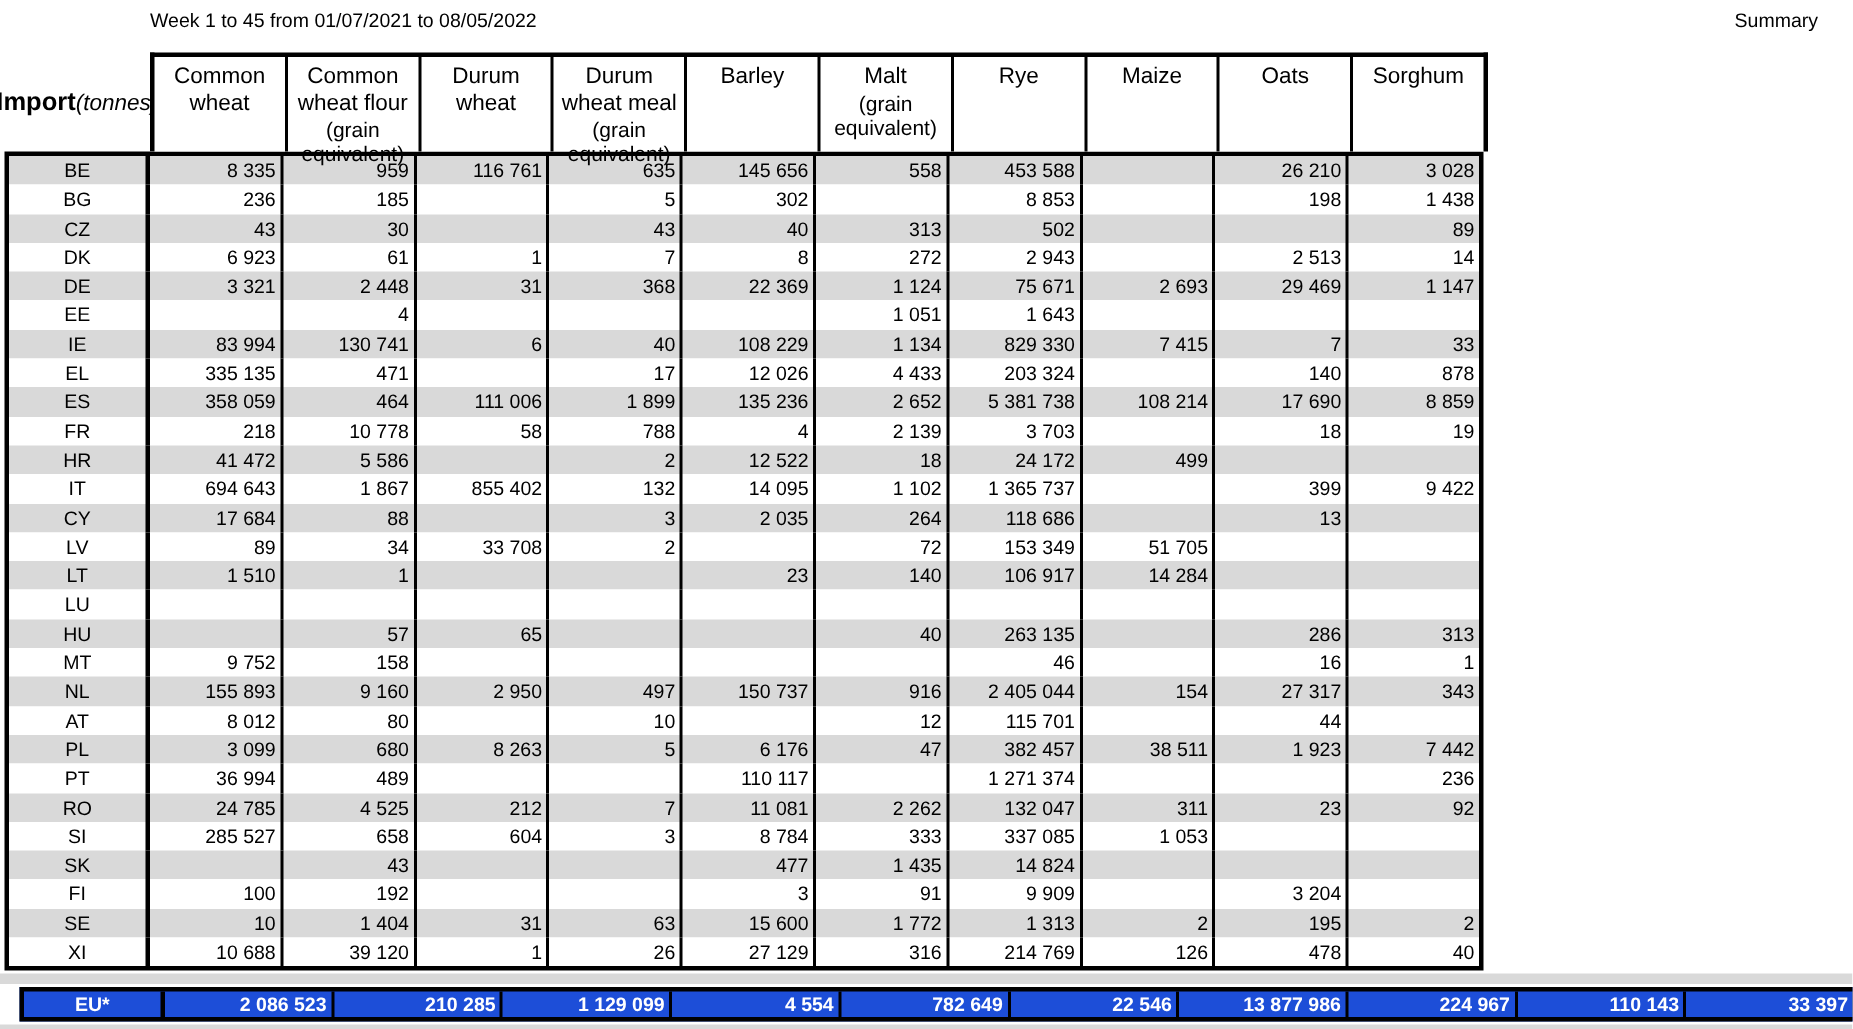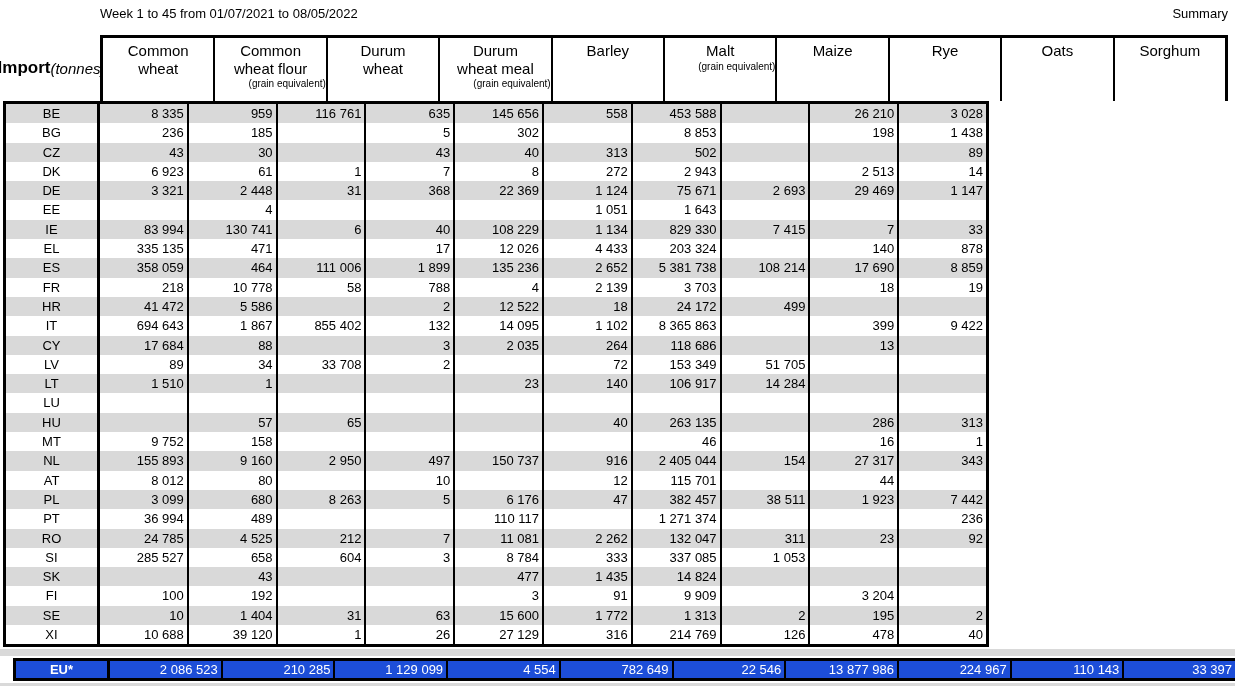--- a/index.html
+++ b/index.html
@@ -14,43 +14,43 @@
     position: relative;
     overflow: hidden;
     background: #ffffff;
   }
   .topbar { position: relative; height: 35px; border-radius: 14px; }
   .report-period {
     position: absolute; left: 100px; top: 6px;
     font-size: 13px;
   }
   .summary-label {
-    position: absolute; right: 7px; top: 6px;
+    position: absolute; right: 23px; top: 6px;
     font-size: 13px;
   }
   .table-area { margin-left: 3px; width: 1225px; }
 
   
   .hrow { display: flex; height: 66px; }
   .corner {
     width: 97px;
     display: flex; flex-direction: row;
     justify-content: center; align-items: center;
   }
   .corner .t1 { font-weight: bold; font-size: 17px; }
   .corner .t2 { font-style: italic; font-size: 15px; }
   .hcols {
-    width: 1128px;
+    width: 892px;
     border: 3px solid #000; border-bottom: none;
     display: flex; background: #fff;
   }
   .hcol { flex: 1 1 0; min-width: 0; text-align: center; padding-top: 4px; }
   .hcol + .hcol { border-left: 2px solid #000; }
   .hmain { font-size: 15px; line-height: 1.18; white-space: pre-line; }
-  .hsub  { font-size: 10px; margin-top: 1px; text-align: right; }
+  .hsub  { font-size: 14px; margin-top: 1px; }
 
   
   .data-section { width: 986px; border: 3px solid #000; background: #fff; }
   .drow { display: flex; height: 19.3px; background: #fff; }
   .drow.stripe { background: #d9d9d9; }
   .drow .label {
     width: 94px; border-right: 3px solid #000;
     text-align: center; font-size: 13px; line-height: 19.3px;
   }
   .dcols { flex: 1 1 0; min-width: 0; display: flex; }
@@ -71,21 +71,21 @@
     width: 1225px; margin-left: 13px;
     border: 3px solid #000;
     display: flex; height: 23px;
     background: #1d4ed8;
   }
   .trow .label {
     width: 94px; border-right: 3px solid #000;
     color: #fff; font-weight: bold; text-align: center;
     font-size: 13px; line-height: 17px;
   }
-  .trow .cell { color: #fff; font-weight: normal; line-height: 17px; text-align: right; }
+  .trow .cell { color: #fff; font-weight: bold; line-height: 17px; text-align: right; }
 </style>
 </head>
 <body>
 
 <div class="page">
 
   <div class="topbar">
     <div class="report-period">Week 1 to 45 from 01/07/2021 to 08/05/2022</div>
     <div class="summary-label">Summary</div>
   </div>
@@ -117,24 +117,24 @@
             <div class="hsub">(grain equivalent)</div>
           </div>
           <div class="hcol">
             <div class="hmain">Barley</div>
           </div>
           <div class="hcol">
             <div class="hmain">Malt</div>
             <div class="hsub">(grain equivalent)</div>
           </div>
           <div class="hcol">
+            <div class="hmain">Rye</div>
+          </div>
+          <div class="hcol">
             <div class="hmain">Maize</div>
-          </div>
-          <div class="hcol">
-            <div class="hmain">Rye</div>
           </div>
           <div class="hcol">
             <div class="hmain">Oats</div>
           </div>
           <div class="hcol">
             <div class="hmain">Sorghum</div>
           </div>
         </div>
     </div>
 
@@ -306,21 +306,21 @@
         </div>
         <div class="drow">
           <div class="label">IT</div>
           <div class="dcols">
             <div class="cell">694 643</div>
             <div class="cell">1 867</div>
             <div class="cell">855 402</div>
             <div class="cell">132</div>
             <div class="cell">14 095</div>
             <div class="cell">1 102</div>
-            <div class="cell">8 365 863</div>
+            <div class="cell">1 365 737</div>
             <div class="cell"></div>
             <div class="cell">399</div>
             <div class="cell">9 422</div>
           </div>
         </div>
         <div class="drow stripe">
           <div class="label">CY</div>
           <div class="dcols">
             <div class="cell">17 684</div>
             <div class="cell">88</div>

